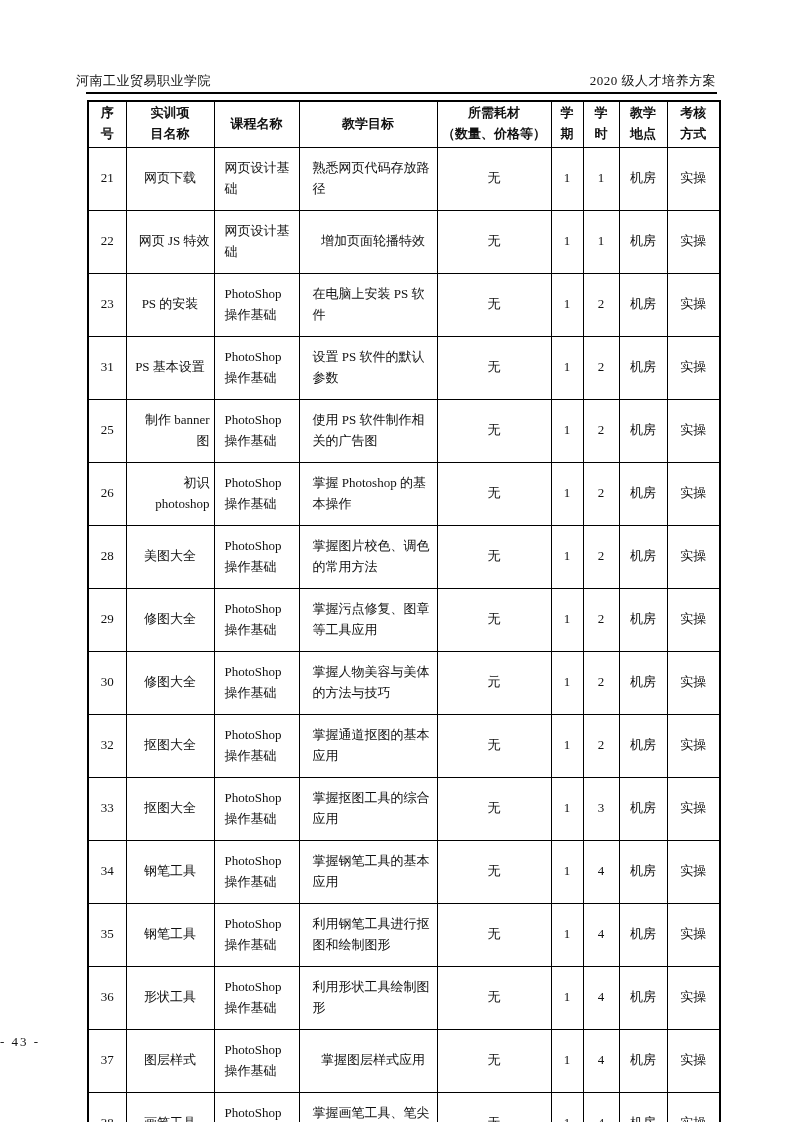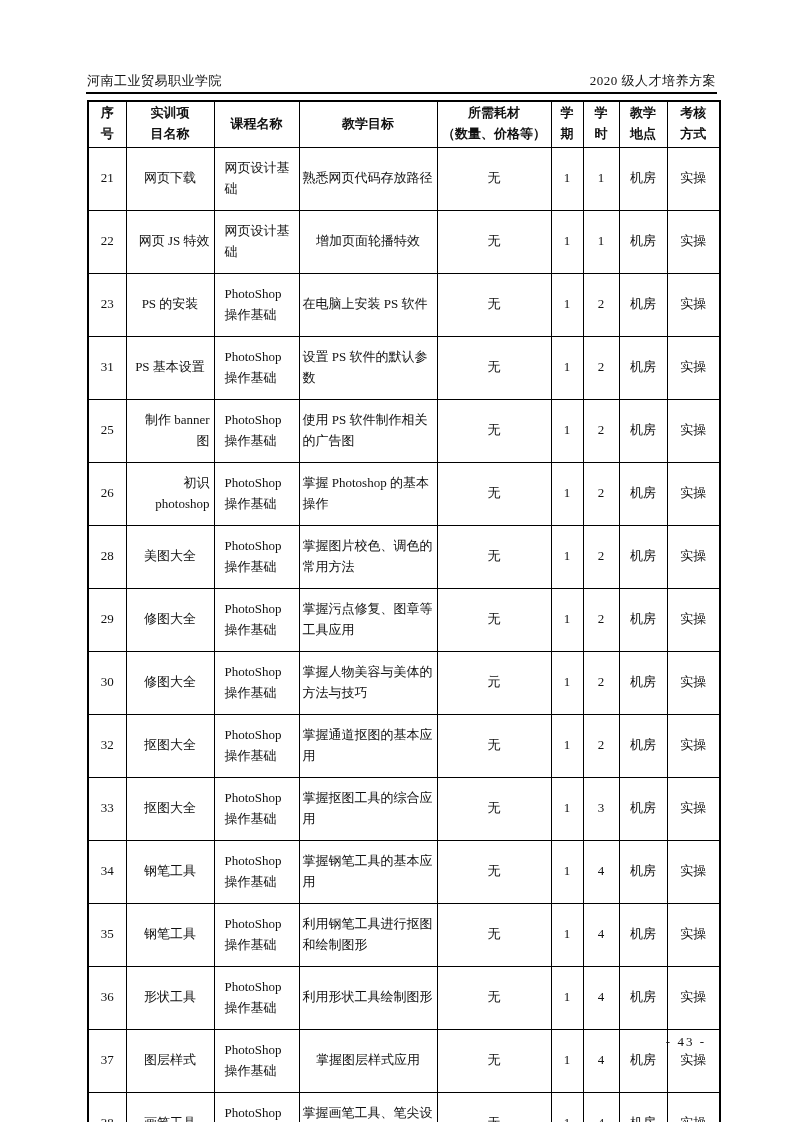--- a/index.html
+++ b/index.html
@@ -11,21 +11,21 @@
     position: relative;
     width: 793px;
     height: 1122px;
     background: #ffffff;
     font-family: "Liberation Serif", "DejaVu Serif", serif;
     color: #111111;
     overflow: hidden;
   }
   .doc-header {
     position: absolute;
-    left: 87px;
+    left: 76px;
     right: 77px;
     top: 72px;
     display: flex;
     justify-content: space-between;
     align-items: baseline;
     font-size: 13px;
     letter-spacing: 0.5px;
   }
   .header-rule {
     position: absolute;
@@ -72,33 +72,33 @@
   }
   
   table.training-table td:nth-child(3) {
     text-align: left;
     padding-left: 10px;
     padding-right: 2px;
   }
   
   table.training-table td:nth-child(4) {
     text-align: left;
-    padding-left: 3px;
+    padding-left: 13px;
     padding-right: 3px;
     margin-top: 32px;
   }
   
   table.training-table td.al { text-align: right; margin-left: 22px; }
   table.training-table td.ac { text-align: center; }
   .doc-footer {
     position: absolute;
     top: 1034px;
     left: 0;
     right: 87px;
-    text-align: right;
+    text-align: left;
     font-size: 13px;
     letter-spacing: 2px;
   }
 </style>
 </head>
 <body>
 
 <div class="page">
 
   <div class="doc-header">

